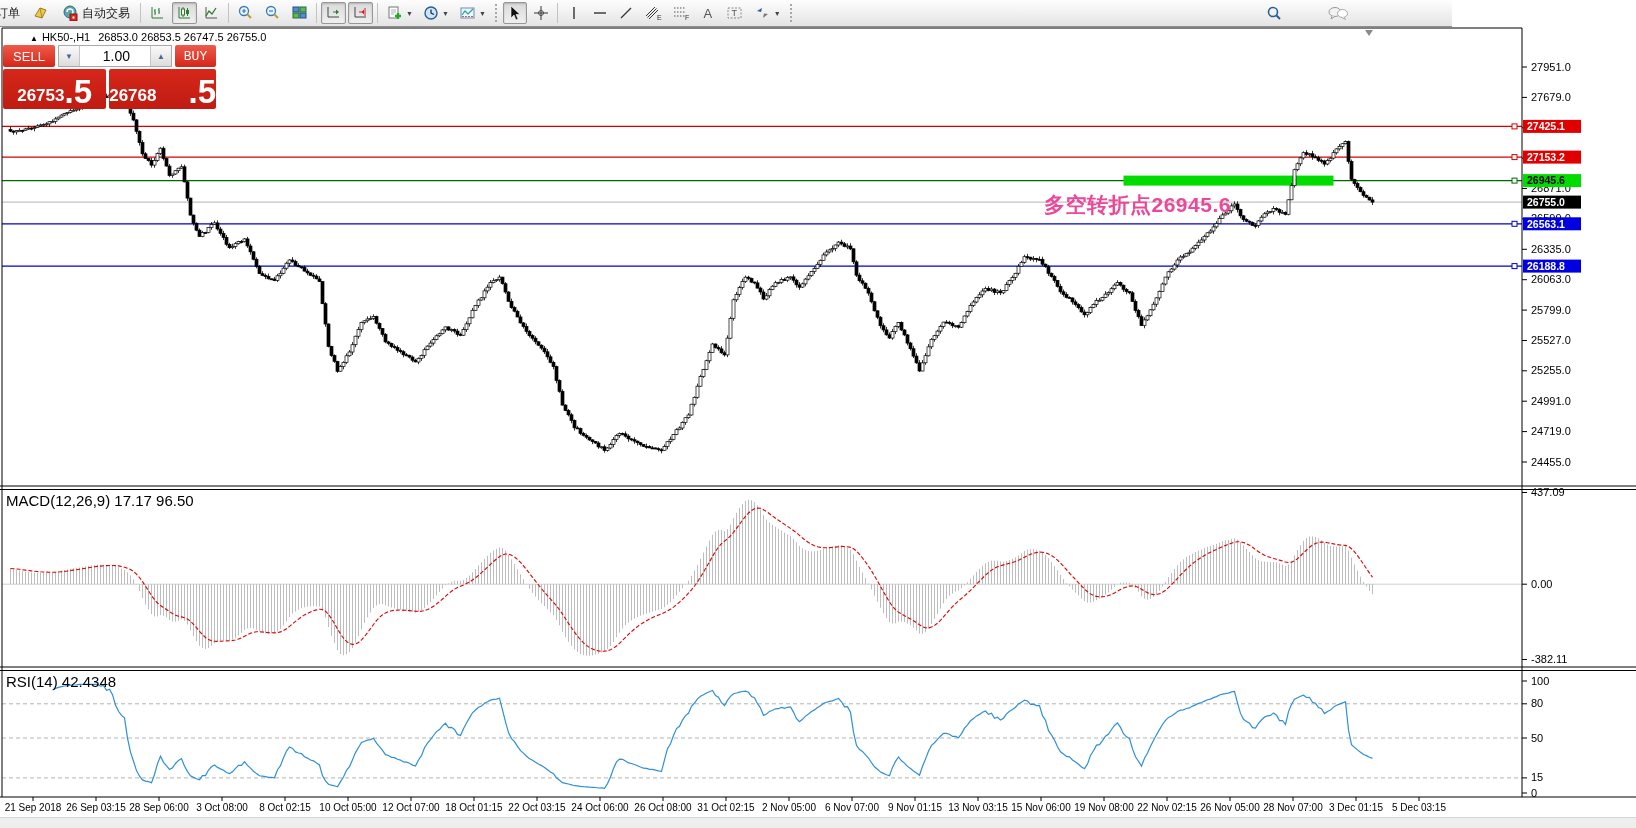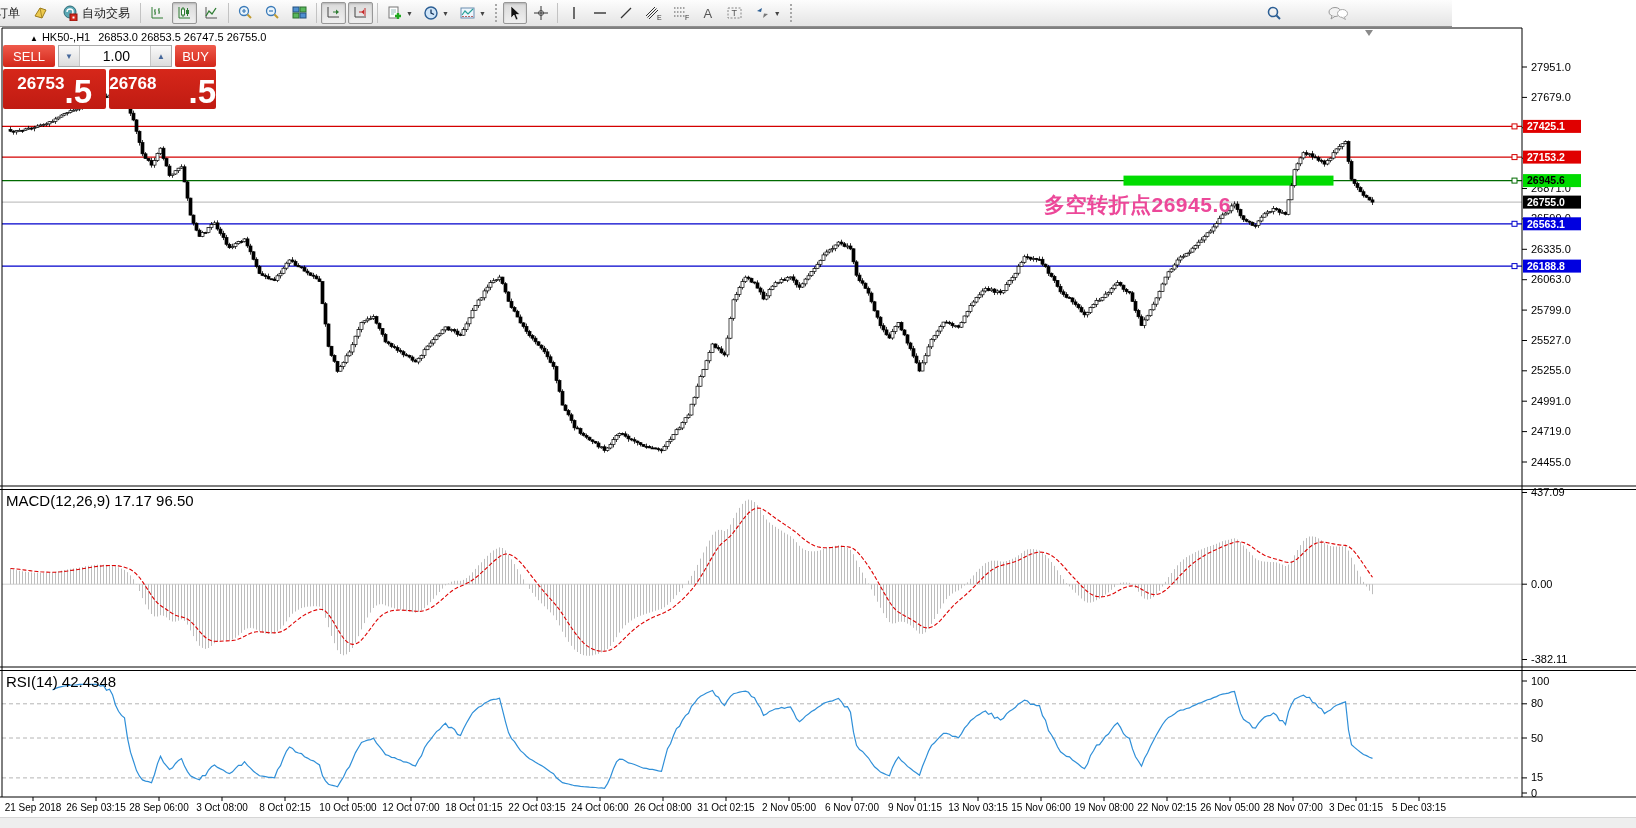--- a/index.html
+++ b/index.html
@@ -28,32 +28,32 @@
 #sym-header{position:absolute;left:10px;top:31px;font-size:11px;color:#000;z-index:5;margin-left:20px;}
 #sym-header .arr{font-size:8px;margin-right:4px;}
 #sym-header .sym{margin-right:8px;}
 
 
 #tradepanel{position:absolute;left:3px;top:45px;width:213px;height:65px;z-index:6;font-weight:bold;}
 .tp-row1{display:flex;height:22px;}
 .btn-sell,.btn-buy{background:linear-gradient(#ef5a4b,#d32619);color:#fff;font-size:13px;font-weight:normal;
   display:flex;align-items:center;justify-content:center;border-radius:2px;cursor:pointer;}
 .btn-sell{width:52px;margin-right:3px;}
-.btn-buy{flex:1;margin-left:3px;}
+.btn-buy{flex:1;margin-left:3px;font-family:Liberation Mono, monospace;}
 .spinner{width:114px;display:flex;border:1px solid #a9a9a9;background:#fff;}
 .spin-btn{width:21px;display:flex;align-items:center;justify-content:center;font-size:8px;color:#46689b;
   background:linear-gradient(#fafafa,#dcdcdc);cursor:pointer;}
 .spin-btn.left{border-right:1px solid #c6c6c6;}
 .spin-btn.right{border-left:1px solid #c6c6c6;}
 .spin-val{flex:1;font-size:14px;font-weight:normal;display:flex;align-items:center;justify-content:flex-end;padding-right:20px;color:#000;}
 .tp-row2{display:flex;height:40px;margin-top:2px;}
 .px-box{background:linear-gradient(#d6271a,#c01b12);color:#fff;display:flex;align-items:flex-end;justify-content:center;border-radius:2px;padding-bottom:4px;}
 .px-box.sellpx{width:107px;margin-right:3px;}
 .px-box.buypx{flex:1;gap:32px;}
-.px-main{font-size:17px;line-height:1;margin-bottom:13px;}
+.px-main{font-size:17px;line-height:1;margin-bottom:1px;}
 .px-big{font-size:33px;line-height:.82;}
 
 
 .panel-label{position:absolute;left:6px;font-size:15px;color:#000;z-index:4;}
 #annotation{position:absolute;left:1044px;top:191px;font-size:21px;font-weight:bold;
   color:#ec4899;z-index:4;letter-spacing:.5px;}
 
 #chart-svg{position:absolute;left:0;top:0;z-index:1;}
 #bottom-strip{position:absolute;left:0;top:817px;width:1636px;height:11px;background:#eeeeee;border-top:1px solid #d6d6d6;z-index:2;}
 .icon{display:block;}

